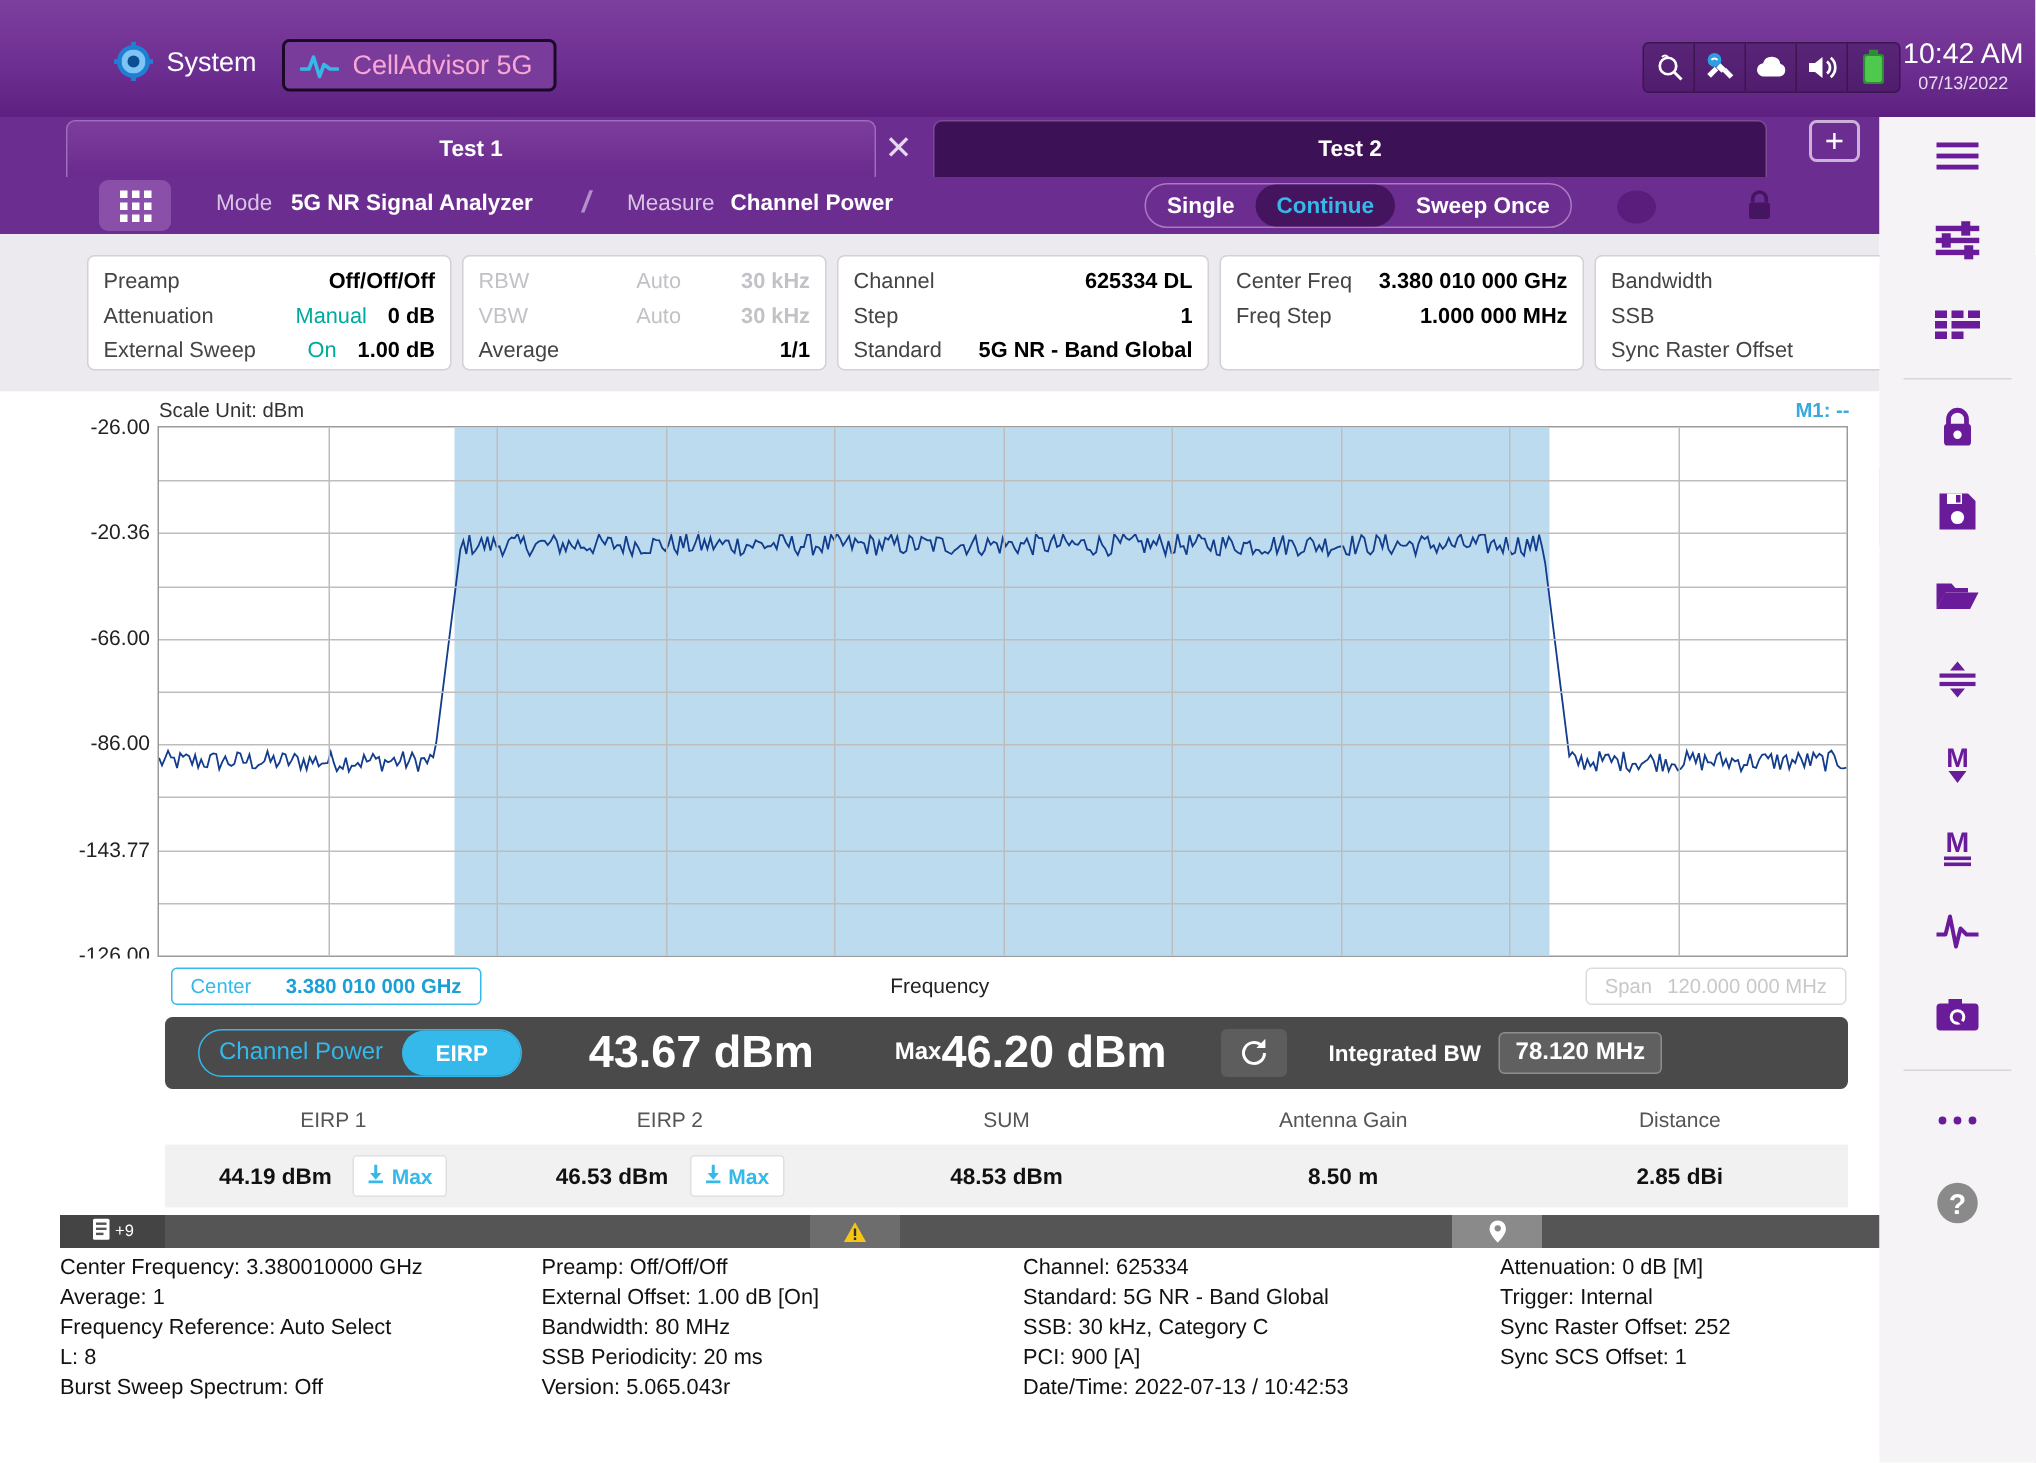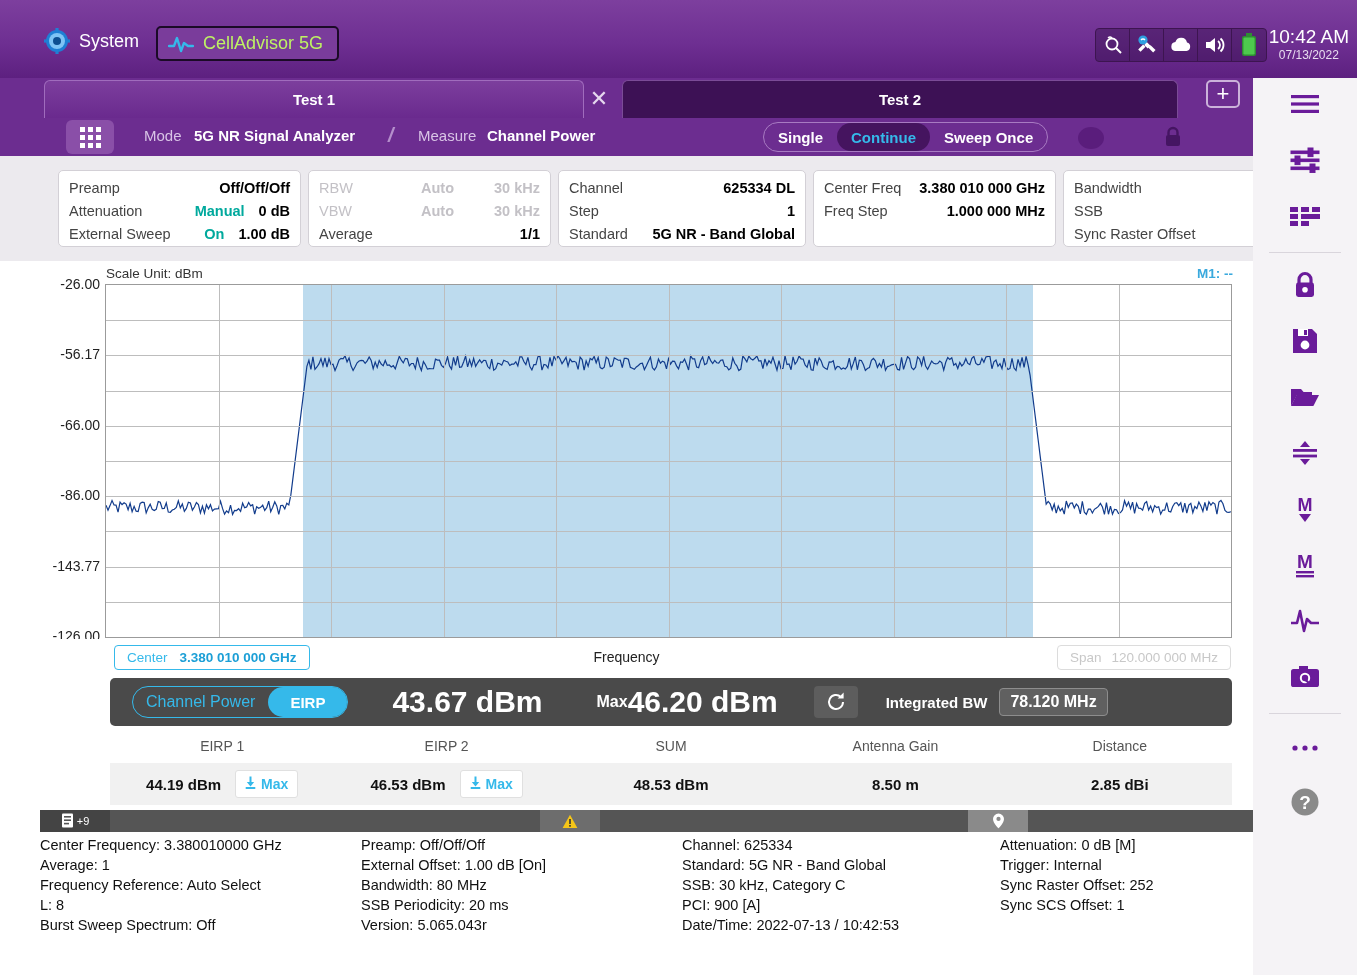--- a/index.html
+++ b/index.html
@@ -8,34 +8,35 @@
     background: #ffffff;
     font-family: "Liberation Sans", sans-serif;
     overflow: hidden;
   }
   #app { position: relative; width: 1357px; height: 975px; background: #ffffff; }
 
   
   .sysbar {
     position: absolute; left: 0; top: 0; width: 1357px; height: 78px;
     background: linear-gradient(180deg, #7d3f9e 0%, #6e2f92 55%, #5d2080 100%);
+    padding-left: 32px;
   }
   .sysbar-inner { position: relative; height: 78px; }
   .sys-btn {
     position: absolute; left: 44px; top: 28px;
     display: flex; align-items: center; gap: 9px;
     color: #fff; font-size: 18px;
   }
   .gear-icon { width: 26px; height: 26px; position: relative; display: inline-block; }
   .gear-icon svg { display: block; }
   .app-tab {
     position: absolute; left: 156px; top: 26px;
     display: flex; align-items: center; gap: 9px;
     background: #7a3c9b; border: 2px solid #1b0a27; border-radius: 5px;
-    padding: 5px 14px 5px 10px; color: #bef264; font-size: 18px;
+    padding: 5px 14px 5px 10px; color: #f9a8d4; font-size: 18px;
   }
   .wave-icon { width: 26px; height: 20px; }
 
   .status-icons {
     position: absolute; right: 90px; top: 28px;
     display: flex; align-items: center; gap: 0px;
     border: 1px solid #3d1550; border-radius: 4px;
     background: rgba(40,10,60,0.35);
   }
   .status-icons > span {
@@ -95,21 +96,21 @@
 
   
   .settings { position: absolute; left: 0; top: 156px; width: 1253px; height: 105px; background: #eceaee; }
   .sbox {
     position: absolute; top: 14px; height: 77px; background: #fff;
     border: 1px solid #d3d0d6; border-radius: 5px; padding: 5px 10px 0 10px;
   }
   .srow { display: flex; align-items: center; height: 23px; font-size: 14.5px; color: #222; }
   .srow .lbl { color: #444; }
   .srow .val { margin-left: auto; font-weight: bold; color: #000; }
-  .srow .mid { font-weight: bold; color: #00a99d; margin-left: auto; }
+  .srow .mid { font-weight: normal; color: #00a99d; margin-left: auto; }
   .srow .val2 { font-weight: bold; color: #000; margin-left: 14px; }
   .srow.dim .lbl, .srow.dim .mid, .srow.dim .val, .srow.dim .val2 { color: #c3c1c6; }
   .sbox1 { left: 58px; width: 243px; }
   .sbox2 { left: 308px; width: 243px; }
   .sbox3 { left: 558px; width: 248px; }
   .sbox4 { left: 813px; width: 243px; }
   .sbox5 { left: 1063px; width: 243px; }
 
   .corner-nav {
     position: absolute; left: 1163px; top: 156px; width: 90px; height: 52px;
@@ -133,21 +134,21 @@
   .gridv, .gridh { position: absolute; background: #bdbdbd; }
   .gridv { width: 1px; top: 0; bottom: 0; }
   .gridh { height: 1px; left: 0; right: 0; }
   .shade { position: absolute; top: 0; bottom: 0; background: #b4d6ec; opacity: .88; }
   .ylabels { position: absolute; left: 42px; top: 23px; width: 58px; height: 354px; }
   .ylabels div { position: absolute; right: 0; font-size: 14px; color: #222; transform: translateY(-50%); }
 
   .axisrow { position: absolute; left: 0; top: 639px; width: 1253px; height: 36px; background: #fff; }
   .center-chip {
     position: absolute; left: 114px; top: 6px; height: 25px; padding: 0 12px;
-    border: 1px solid #35b9ea; border-radius: 4px; display: flex; align-items: center; gap: 12px;
+    border: 1px solid #35b9ea; border-radius: 4px; display: flex; align-items: center; gap: 23px;
     font-size: 13.5px; color: #35b9ea;
   }
   .center-chip b { color: #1c9fd6; font-weight: bold; }
   .freq-lbl { position: absolute; left: 0; right: 0; top: 10px; text-align: center; font-size: 14px; color: #222; }
   .span-chip {
     position: absolute; right: 22px; top: 6px; height: 25px; padding: 0 12px;
     border: 1px solid #dcdcdc; border-radius: 4px; display: flex; align-items: center; gap: 10px;
     font-size: 13.5px; color: #c8c8c8;
   }
 
@@ -424,21 +425,21 @@
       </div>
     </div>
   </div>
 
   <div class="chartzone">
     <div class="scale-unit">Scale Unit: dBm</div>
     <div class="marker-txt">M1: --</div>
 
     <div class="ylabels" id="ylabels">
         <div style="top: 0px;">-26.00</div>
-        <div style="top: 70.4px;">-56.17</div>
+        <div style="top: 70.4px;">-20.36</div>
         <div style="top: 140.8px;">-66.00</div>
         <div style="top: 211.2px;">-86.00</div>
         <div style="top: 281.6px;">-143.77</div>
         <div style="top: 352px;">-126.00</div>
       </div>
 
     <div class="plot" id="plot">
       <div class="shade" id="shade" style="left: 196.875px; width: 730.125px; background: rgb(180, 214, 236);"></div>
       <svg id="trace-svg" width="1125" height="352" style="position:absolute;left:0;top:0">
           <polyline points="0.00,220.28 2.01,225.21 4.02,220.60 6.03,215.48 8.04,219.94 10.04,220.03 12.05,227.07 14.06,217.07 16.07,219.55 18.08,217.85 20.09,219.09 22.10,224.75 24.11,218.33 26.12,226.80 28.13,221.34 30.13,226.21 32.14,226.56 34.15,218.41 36.16,217.24 38.17,217.62 40.18,227.94 42.19,222.88 44.20,219.21 46.21,224.35 48.21,225.57 50.22,224.32 52.23,216.57 54.24,217.24 56.25,223.60 58.26,223.47 60.27,217.96 62.28,227.07 64.29,227.27 66.29,225.03 68.30,224.20 70.31,222.40 72.32,215.80 74.33,222.92 76.34,218.89 78.35,226.33 80.36,223.36 82.37,217.21 84.38,217.97 86.38,225.17 88.39,221.96 90.40,217.58 92.41,219.64 94.42,227.94 96.43,221.21 98.44,228.21 100.45,219.78 102.46,223.88 104.46,219.65 106.47,225.93 108.48,224.12 110.49,223.87 112.50,223.62 114.51,216.21 116.52,223.44 118.53,229.18 120.54,225.96 122.54,227.63 124.55,220.11 126.56,229.43 128.57,225.47 130.58,225.55 132.59,223.62 134.60,226.43 136.61,218.19 138.62,222.75 140.63,221.93 142.63,217.56 144.64,220.87 146.65,219.66 148.66,229.21 150.67,221.70 152.68,223.19 154.69,222.31 156.70,220.16 158.71,225.39 160.71,222.63 162.72,216.07 164.73,226.67 166.74,222.19 168.75,216.74 170.76,220.92 172.77,229.30 174.78,220.50 176.79,220.37 178.79,223.89 180.80,218.17 182.81,219.85 184.82,210.16 186.83,194.06 188.84,177.95 190.85,161.84 192.86,145.73 194.87,129.63 196.88,113.52 198.88,97.41 200.89,81.31 202.90,75.33 204.91,84.30 206.92,71.76 208.93,84.28 210.94,81.98 212.95,78.87 214.96,73.68 216.96,80.99 218.97,72.84 220.98,82.10 222.99,73.68 225.00,79.52 227.01,79.21 229.02,85.44 231.03,80.80 233.04,75.10 235.04,73.36 237.05,73.83 239.06,70.83 241.07,76.83 243.08,72.86 245.09,81.03 247.10,85.49 249.11,81.81 251.12,77.76 253.13,76.01 255.13,75.43 257.14,75.64 259.15,78.35 261.16,75.88 263.17,72.00 265.18,75.49 267.19,83.64 269.20,77.15 271.21,82.42 273.21,75.57 275.22,79.03 277.23,80.83 279.24,75.44 281.25,80.31 283.26,80.01 285.27,81.94 287.28,80.67 289.29,83.82 291.29,77.54 293.30,71.24 295.31,75.21 297.32,77.91 299.33,73.36 301.34,73.74 303.35,80.84 305.36,78.51 307.37,78.49 309.38,83.56 311.38,72.45 313.39,80.47 315.40,85.45 317.41,76.57 319.42,79.80 321.43,84.14 323.44,83.64 325.45,83.77 327.46,83.75 329.46,74.19 331.47,75.07 333.48,75.18 335.49,80.33 337.50,82.34 339.51,78.61 341.52,71.90 343.53,80.94 345.54,84.16 347.54,72.47 349.55,80.31 351.56,71.03 353.57,82.24 355.58,81.88 357.59,76.97 359.60,71.17 361.61,81.82 363.62,74.75 365.63,81.06 367.63,73.46 369.64,81.32 371.65,77.82 373.66,74.82 375.67,77.80 377.68,75.30 379.69,75.47 381.70,81.55 383.71,83.56 385.71,74.20 387.72,85.12 389.73,83.65 391.74,78.27 393.75,78.73 395.76,80.17 397.77,75.25 399.78,76.30 401.79,77.04 403.79,80.46 405.80,79.16 407.81,79.16 409.82,76.84 411.83,80.95 413.84,71.78 415.85,71.81 417.86,76.48 419.87,79.63 421.88,72.48 423.88,81.58 425.89,84.94 427.90,79.61 429.91,79.67 431.92,71.71 433.93,71.15 435.94,85.10 437.95,79.43 439.96,79.98 441.96,83.04 443.97,72.29 445.98,81.21 447.99,71.46 450.00,74.96 452.01,70.92 454.02,73.98 456.03,78.67 458.04,75.68 460.04,72.34 462.05,81.03 464.06,73.99 466.07,76.72 468.08,76.32 470.09,77.30 472.10,84.31 474.11,72.11 476.12,74.55 478.13,85.20 480.13,75.87 482.14,81.31 484.15,73.41 486.16,74.79 488.17,71.51 490.18,77.80 492.19,72.45 494.20,82.59 496.21,83.75 498.21,82.25 500.22,72.14 502.23,73.76 504.24,81.59 506.25,80.79 508.26,72.88 510.27,74.10 512.28,75.26 514.29,75.17 516.29,82.63 518.30,73.30 520.31,73.40 522.32,74.26 524.33,82.24 526.34,83.29 528.35,84.31 530.36,81.95 532.37,80.47 534.38,78.50 536.38,78.26 538.39,84.65 540.40,80.76 542.41,76.33 544.42,72.18 546.43,82.81 548.44,84.95 550.45,81.84 552.46,74.02 554.46,78.20 556.47,76.16 558.48,77.14 560.49,83.87 562.50,73.61 564.51,79.11 566.52,76.12 568.53,76.35 570.54,80.85 572.54,83.84 574.55,76.89 576.56,77.41 578.57,74.10 580.58,79.32 582.59,84.93 584.60,70.92 586.61,73.80 588.62,73.75 590.63,82.10 592.63,82.66 594.64,75.67 596.65,71.84 598.66,79.56 600.67,78.58 602.68,71.21 604.69,75.60 606.70,78.52 608.71,75.43 610.71,77.75 612.72,78.12 614.73,75.20 616.74,74.96 618.75,81.32 620.76,81.71 622.77,84.85 624.78,83.19 626.79,72.96 628.79,78.26 630.80,80.75 632.81,85.51 634.82,84.06 636.83,71.07 638.84,73.69 640.85,76.90 642.86,71.13 644.87,73.85 646.88,74.91 648.88,73.25 650.89,71.04 652.90,75.99 654.91,75.67 656.92,83.60 658.93,73.83 660.94,80.31 662.95,75.71 664.96,78.24 666.96,72.17 668.97,78.71 670.98,85.09 672.99,75.65 675.00,83.81 677.01,83.30 679.02,70.89 681.03,79.61 683.04,79.00 685.04,84.76 687.05,71.90 689.06,79.08 691.07,76.26 693.08,71.06 695.09,73.92 697.10,74.09 699.11,79.95 701.12,82.31 703.13,74.86 705.13,84.73 707.14,85.19 709.15,73.10 711.16,79.45 713.17,72.84 715.18,75.94 717.19,81.68 719.20,83.33 721.21,84.31 723.21,76.84 725.22,77.17 727.23,75.81 729.24,84.40 731.25,81.47 733.26,81.71 735.27,84.21 737.28,82.89 739.29,84.01 741.29,81.38 743.30,73.09 745.31,84.02 747.32,78.42 749.33,72.03 751.34,84.78 753.35,75.15 755.36,75.53 757.37,79.49 759.38,85.38 761.38,83.56 763.39,82.63 765.40,75.26 767.41,73.45 769.42,75.90 771.43,82.37 773.44,78.45 775.45,82.16 777.46,74.13 779.46,85.32 781.47,81.58 783.48,80.95 785.49,79.92 787.50,79.32 789.51,79.26 791.52,84.43 793.53,84.91 795.54,72.27 797.54,84.36 799.55,77.86 801.56,71.72 803.57,73.67 805.58,82.78 807.59,84.64 809.60,82.23 811.61,71.95 813.62,73.99 815.63,80.35 817.63,71.36 819.64,81.13 821.65,84.22 823.66,80.27 825.67,75.99 827.68,78.34 829.69,78.90 831.70,78.57 833.71,76.01 835.71,77.66 837.72,85.10 839.73,77.25 841.74,72.58 843.75,74.38 845.76,72.71 847.77,80.21 849.78,78.49 851.79,83.46 853.79,77.54 855.80,80.90 857.81,78.60 859.82,73.66 861.83,78.41 863.84,79.60 865.85,73.43 867.86,71.34 869.87,78.37 871.88,79.83 873.88,79.21 875.89,73.42 877.90,77.32 879.91,72.02 881.92,71.33 883.93,71.35 885.94,83.73 887.95,76.77 889.96,75.04 891.96,81.25 893.97,78.66 895.98,83.59 897.99,73.13 900.00,81.50 902.01,84.56 904.02,83.46 906.03,73.31 908.04,83.09 910.04,85.47 912.05,74.44 914.06,81.16 916.07,72.30 918.08,82.40 920.09,71.39 922.10,79.97 924.11,90.33 926.12,106.43 928.13,122.54 930.13,138.65 932.14,154.75 934.15,170.86 936.16,186.97 938.17,203.08 940.18,219.18 942.19,216.44 944.20,218.78 946.21,225.04 948.21,219.08 950.22,228.10 952.23,221.06 954.24,225.85 956.25,223.27 958.26,229.06 960.27,215.99 962.28,222.30 964.29,218.24 966.29,218.00 968.30,223.07 970.31,219.07 972.32,221.33 974.33,228.93 976.34,216.26 978.35,227.28 980.36,229.42 982.37,224.20 984.38,224.09 986.38,227.97 988.39,224.29 990.40,222.90 992.41,221.45 994.42,218.39 996.43,221.99 998.44,229.43 1000.45,217.67 1002.46,229.25 1004.46,221.08 1006.47,229.14 1008.48,224.45 1010.49,224.74 1012.50,228.51 1014.51,227.59 1016.52,224.90 1018.53,215.75 1020.54,221.28 1022.54,217.04 1024.55,223.61 1026.56,217.16 1028.57,228.47 1030.58,218.53 1032.59,223.21 1034.60,223.31 1036.61,225.19 1038.62,218.33 1040.63,216.69 1042.63,225.09 1044.64,221.05 1046.65,226.89 1048.66,220.62 1050.67,222.56 1052.68,221.71 1054.69,229.14 1056.70,225.00 1058.71,225.10 1060.71,217.59 1062.72,226.31 1064.73,226.95 1066.74,221.52 1068.75,218.20 1070.76,217.76 1072.77,220.59 1074.78,217.69 1076.79,227.41 1078.79,218.07 1080.80,228.03 1082.81,220.15 1084.82,218.39 1086.83,227.63 1088.84,221.49 1090.85,223.65 1092.86,216.99 1094.87,220.89 1096.88,226.43 1098.88,217.38 1100.89,225.50 1102.90,216.79 1104.91,220.14 1106.92,217.48 1108.93,219.05 1110.94,229.21 1112.95,216.97 1114.96,215.45 1116.96,218.75 1118.97,225.34 1120.98,227.16 1122.99,227.29 1125.00,226.74" fill="none" stroke="#123c8c" stroke-width="1.2"></polyline>

